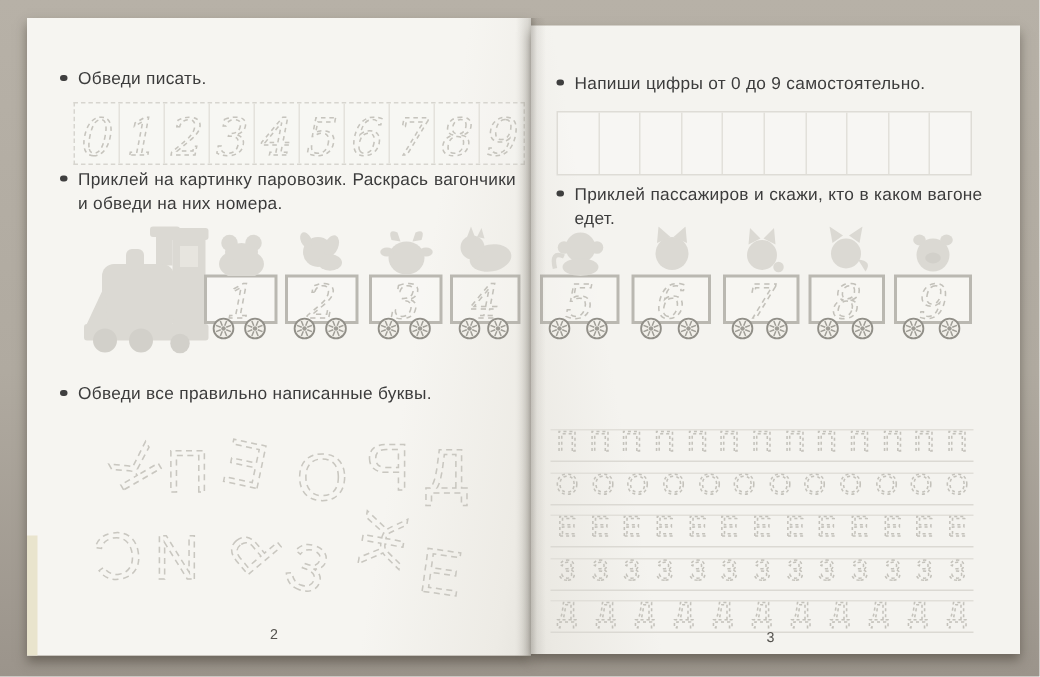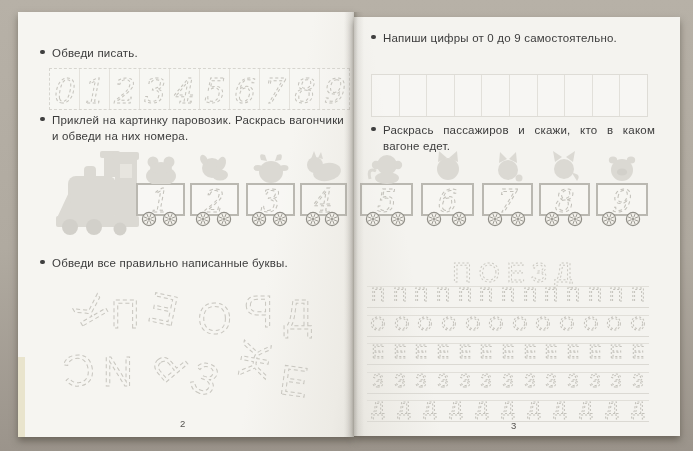--- a/index.html
+++ b/index.html
@@ -29,21 +29,21 @@
     position:absolute;font-size:11.5px;line-height:1.42;color:#3c3c3c;
     text-align:justify;letter-spacing:.2px;
   }
   .task::before{
     content:"";position:absolute;left:-12px;top:4.5px;width:4.5px;height:4.5px;
     border-radius:50%;background:#3f3f3f;
   }
   .t-l1{left:34px;top:33px;width:292px;}
   .t-l2{left:34px;top:100px;width:292px;}
   .t-l3{left:34px;top:243px;width:292px;}
-  .t-r1{left:29px;top:13px;width:284px;}
+  .t-r1{left:29px;top:31px;width:284px;}
   .t-r2{left:29px;top:105px;width:272px;}
   .t-r3{left:29px;top:227px;width:284px;}
   .digit-row{
     position:absolute;left:31px;top:56px;display:flex;
     border:1px dashed #d7d5cf;background:rgba(255,255,255,.2);
   }
   .digit-cell{width:29px;height:40px;border-right:1px solid #e4e2dc;display:flex;align-items:center;justify-content:center;}
   .digit-cell:last-child{border-right:none;}
   .answer-grid{
     position:absolute;left:17px;top:57px;display:flex;
@@ -182,24 +182,21 @@
         <div class="answer-cell"></div>
         <div class="answer-cell"></div>
         <div class="answer-cell"></div>
         <div class="answer-cell"></div>
         <div class="answer-cell"></div>
         <div class="answer-cell"></div>
         <div class="answer-cell"></div>
         <div class="answer-cell"></div>
         <div class="answer-cell"></div>
       </div>
-    <div class="task t-r2">Раскрась пассажиров и скажи, кто в каком вагоне едет.</div>
-    <div class="trace-word" id="trace-word"><svg width="200" height="32" viewBox="0 0 200 32" style="overflow:visible">
-          <text x="100" y="26.88" text-anchor="middle" font-size="27" font-family="'Liberation Sans',sans-serif" letter-spacing="7" fill="none" stroke="#cccac3" stroke-width="1" stroke-dasharray="2 2.3">ПОЕЗД</text>
-        </svg></div>
+    <div class="task t-r2">Приклей пассажиров и скажи, кто в каком вагоне едет.</div>
     <div class="practice-rows" id="practice-rows">
         <div class="practice-row">
           <span><svg width="18" height="20" viewBox="0 0 18 20" style="overflow:visible">
               <text x="9" y="18.400000000000002" text-anchor="middle" font-size="19" font-family="'Liberation Sans',sans-serif" fill="none" stroke="#c4c2bb" stroke-width="1" stroke-dasharray="2 2">П</text>
             </svg></span>
           <span><svg width="18" height="20" viewBox="0 0 18 20" style="overflow:visible">
               <text x="9" y="18.400000000000002" text-anchor="middle" font-size="19" font-family="'Liberation Sans',sans-serif" fill="none" stroke="#c4c2bb" stroke-width="1" stroke-dasharray="2 2">П</text>
             </svg></span>
           <span><svg width="18" height="20" viewBox="0 0 18 20" style="overflow:visible">
               <text x="9" y="18.400000000000002" text-anchor="middle" font-size="19" font-family="'Liberation Sans',sans-serif" fill="none" stroke="#c4c2bb" stroke-width="1" stroke-dasharray="2 2">П</text>

